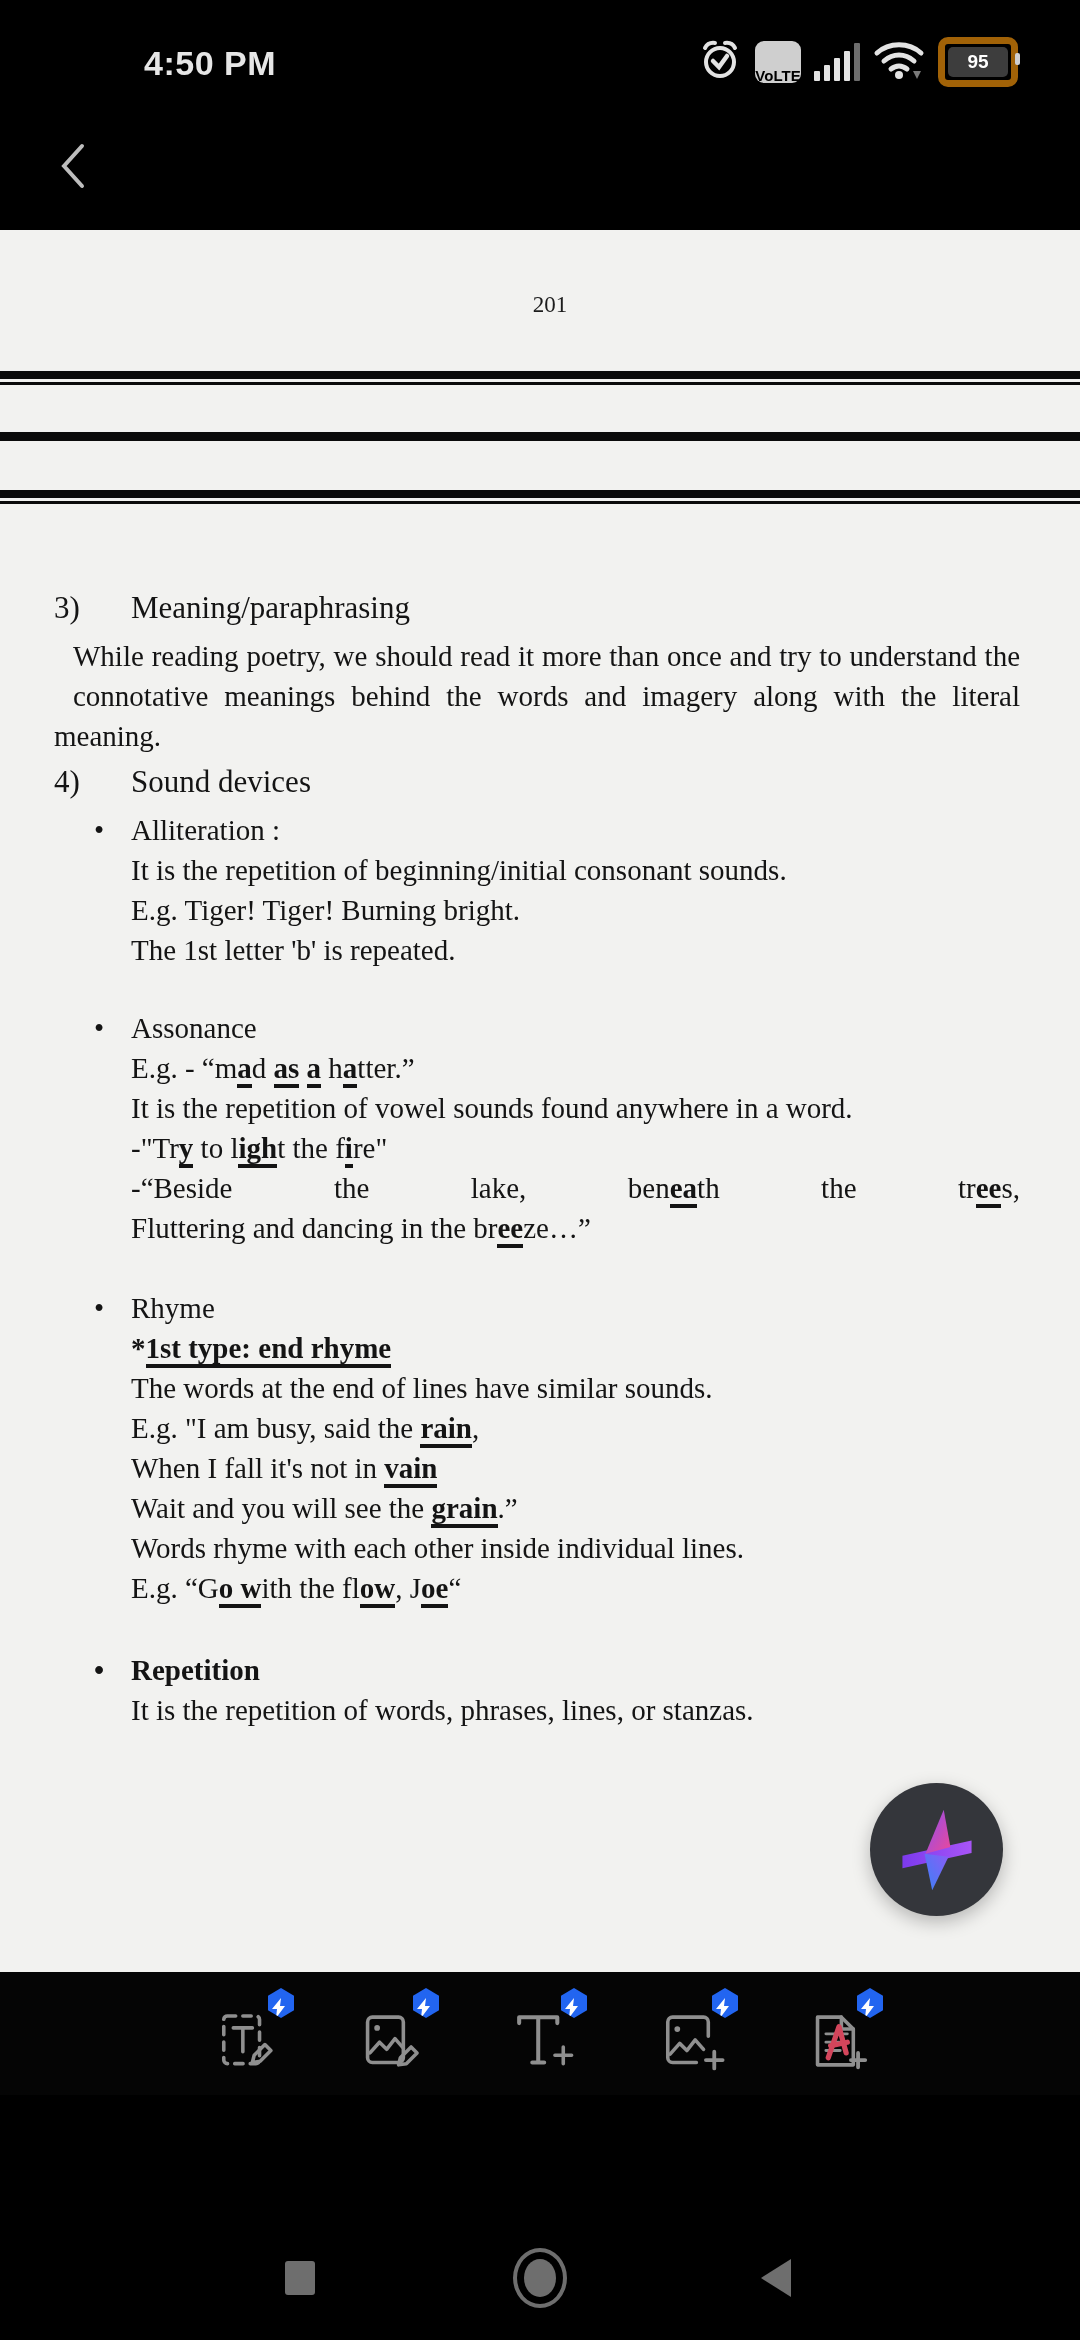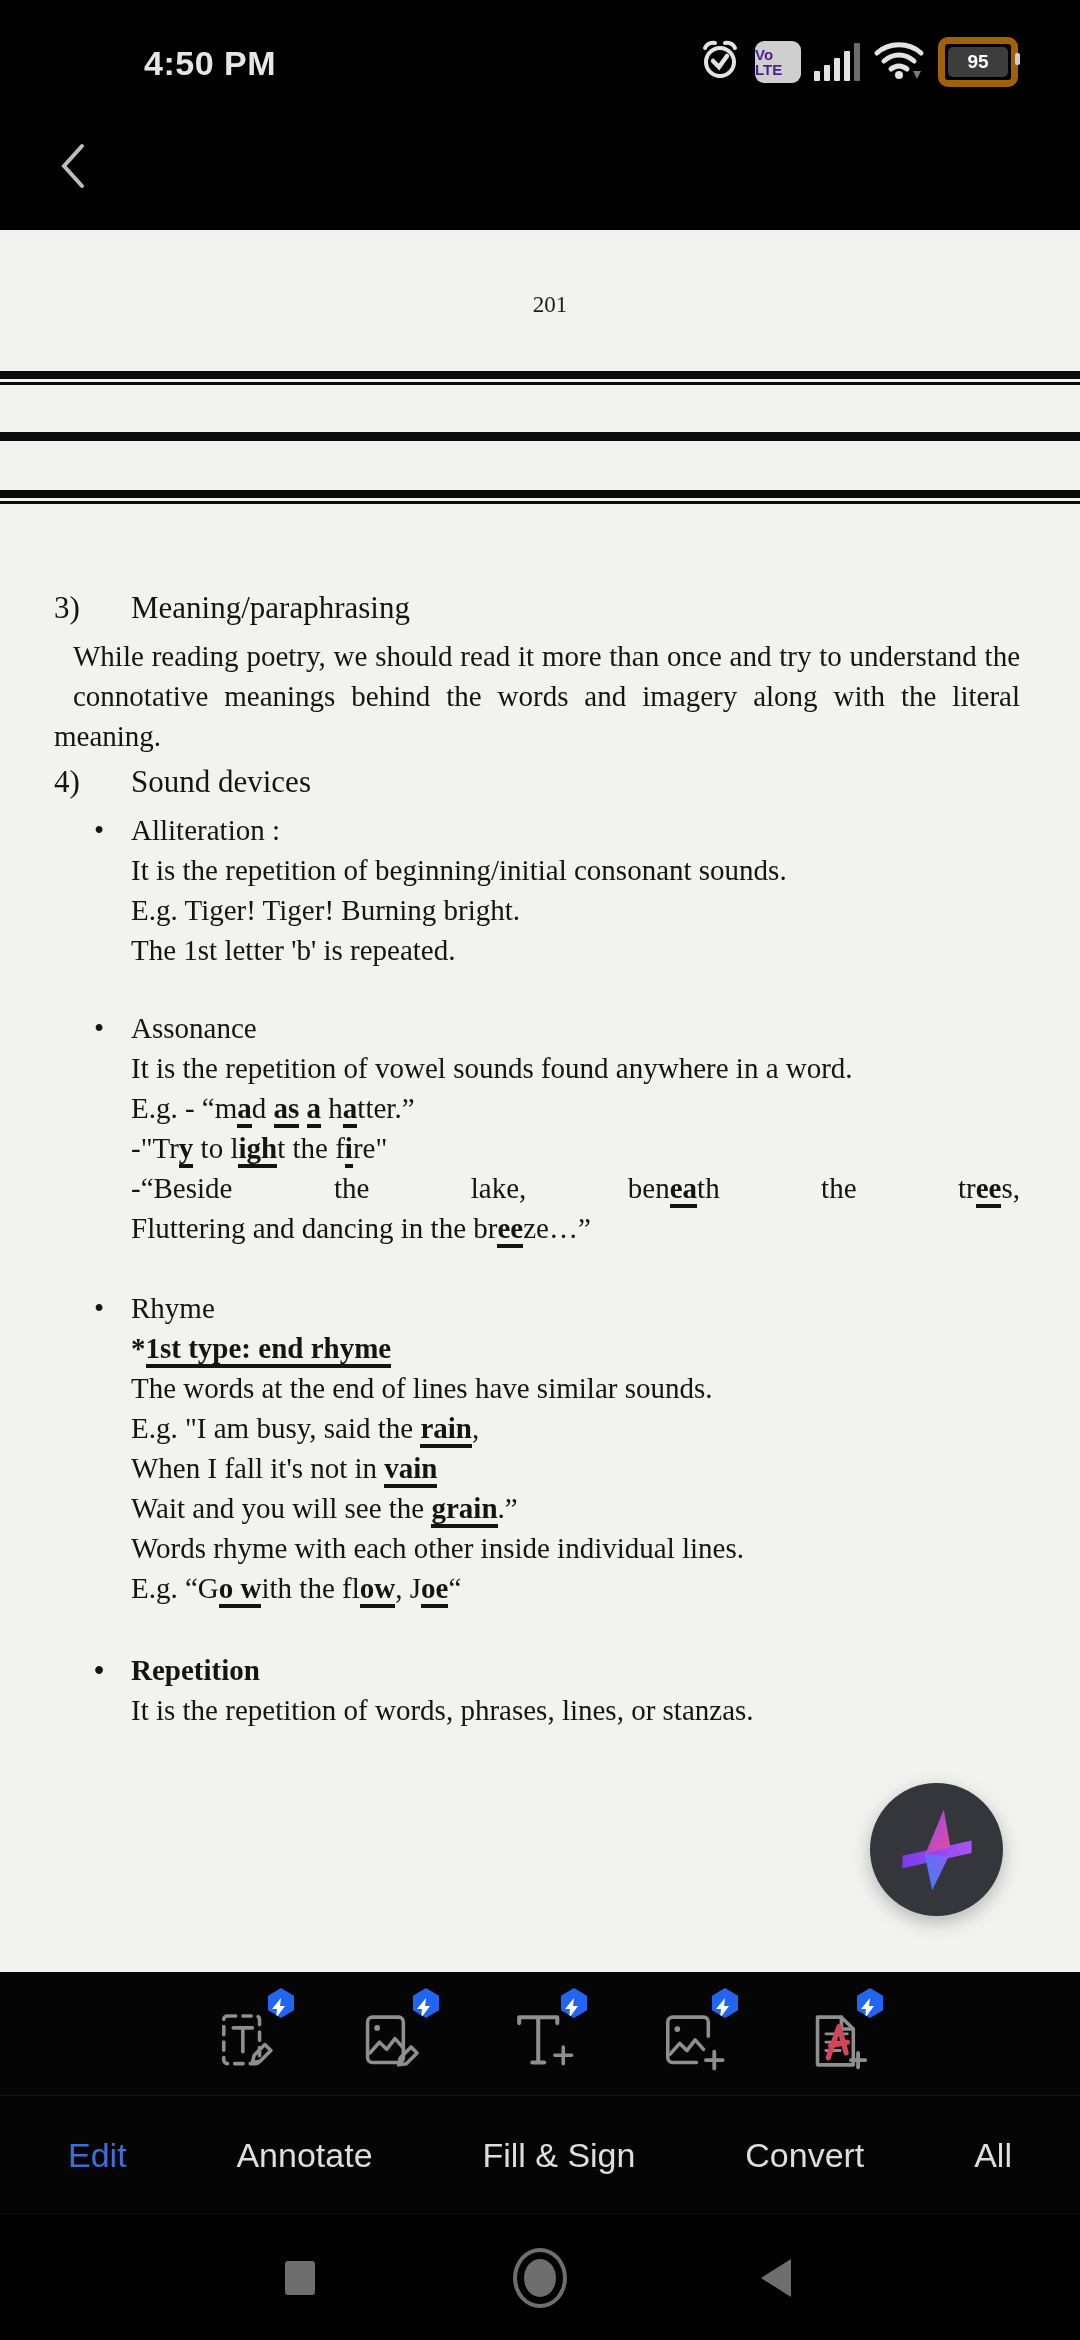--- a/index.html
+++ b/index.html
@@ -3,22 +3,22 @@
 <meta charset="utf-8">
 <style>
   html,body{margin:0;padding:0;background:#000;}
   .screen{position:relative;width:1080px;height:2340px;margin:0 auto;background:#000;
           font-family:"Liberation Sans",sans-serif;overflow:hidden;}
 
   
   .status-bar{position:absolute;left:0;top:0;width:100%;height:100px;}
   .time{position:absolute;left:144px;top:44px;color:#e6e6e6;font-size:34px;font-weight:700;letter-spacing:.5px;}
   .st-icons{position:absolute;right:62px;top:40px;display:flex;align-items:center;gap:13px;height:44px;}
-  .volte{width:46px;height:42px;border-radius:9px;background:#cfcfcf;color:#4c1d95;
-         display:flex;flex-direction:column;align-items:flex-start;justify-content:center;
+  .volte{width:46px;height:42px;border-radius:9px;background:#cfcfcf;color:#000000;
+         display:flex;flex-direction:row;align-items:flex-end;justify-content:center;
          font-size:15px;font-weight:700;line-height:15px;}
   .sigbars{display:flex;align-items:flex-end;gap:4px;height:38px;}
   .sigbars i{display:block;width:6px;background:#e3e3e3;border-radius:1px;}
   .sigbars i.dim{background:#6d6d6d;}
   .battery{position:relative;width:66px;height:36px;border:7px solid #a16207;border-radius:10px;
            background:#000;display:flex;align-items:center;justify-content:center;}
   .battery .fill{position:absolute;left:3px;top:3px;right:3px;bottom:3px;background:#3d3d3d;border-radius:5px;}
   .battery span{position:relative;color:#fff;font-size:19px;font-weight:700;}
   .battery:after{content:"";position:absolute;right:-9px;top:9px;width:5px;height:12px;background:#cfcfcf;border-radius:2px;}
 
@@ -180,22 +180,22 @@
           <div class="p-line fill">connotative meanings behind the words and imagery along with the literal</div>
           <div class="p-line">meaning.</div>
         </div>
         <div class="h-line"><span class="h-num">4)</span><span class="h-text">Sound devices</span></div>
         <div class="b-line"><span class="dot">•</span><span>Alliteration :</span></div>
         <div class="s-line"><span>It is the repetition of beginning/initial consonant sounds.</span></div>
         <div class="s-line"><span>E.g. Tiger! Tiger! Burning bright.</span></div>
         <div class="s-line"><span>The 1st letter 'b' is repeated.</span></div>
         <div class="gap" style="height: 38px;"></div>
         <div class="b-line"><span class="dot">•</span><span>Assonance</span></div>
+        <div class="s-line"><span>E.g. - “m</span><span class="bu">a</span><span>d </span><span class="bu">as</span><span> </span><span class="bu">a</span><span> h</span><span class="bu">a</span><span>tter.”</span></div>
         <div class="s-line"><span>It is the repetition of vowel sounds found anywhere in a word.</span></div>
-        <div class="s-line"><span>E.g. - “m</span><span class="bu">a</span><span>d </span><span class="bu">as</span><span> </span><span class="bu">a</span><span> h</span><span class="bu">a</span><span>tter.”</span></div>
         <div class="s-line"><span>-"Tr</span><span class="bu">y</span><span> to l</span><span class="bu">igh</span><span>t the f</span><span class="bu">i</span><span>re"</span></div>
         <div class="j-line">
           <span><span>-“Beside</span></span>
           <span><span>the</span></span>
           <span><span>lake,</span></span>
           <span><span>ben</span><span class="bu">ea</span><span>th</span></span>
           <span><span>the</span></span>
           <span><span>tr</span><span class="bu">ee</span><span>s,</span></span>
         </div>
         <div class="s-line"><span>Fluttering and dancing in the br</span><span class="bu">ee</span><span>ze…”</span></div>
@@ -296,27 +296,20 @@
         <path d="M38 42 h12 M44 36 v12" stroke-width="3.2"></path>
       </svg>
       <span class="bolt-badge">
         <svg width="14" height="20" viewBox="0 0 14 20">
             <polygon points="9,0 0,11 5,11 4,20 13,8 8,8" fill="#fff"></polygon>
           </svg>
       </span>
     </button>
   </div>
 
-  <div class="tab-bar">
-      <div class="tab active">Edit</div>
-      <div class="tab">Annotate</div>
-      <div class="tab">Fill &amp; Sign</div>
-      <div class="tab">Convert</div>
-      <div class="tab">All</div>
-    </div>
 
   <div class="nav-bar">
     <button class="nav-btn" style="left:240px;">
       <span class="nav-square"></span>
     </button>
     <button class="nav-btn" style="left:480px;">
       <span class="nav-circle">
           <i></i>
         </span>
     </button>

